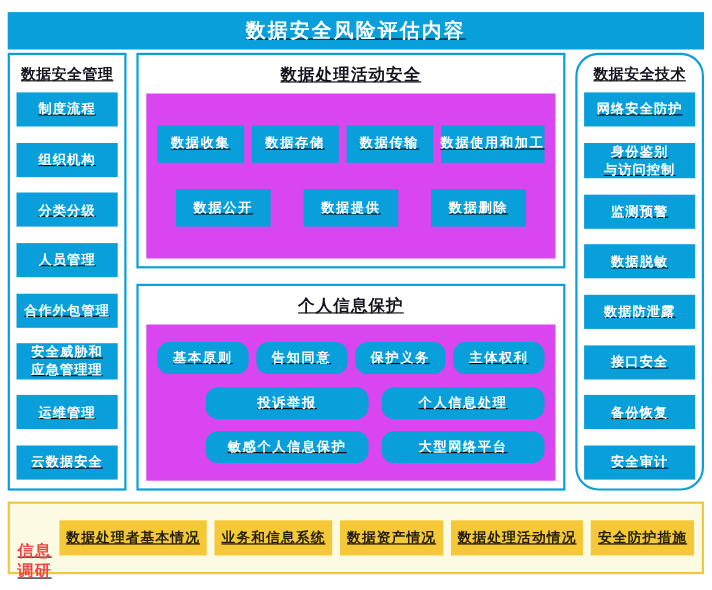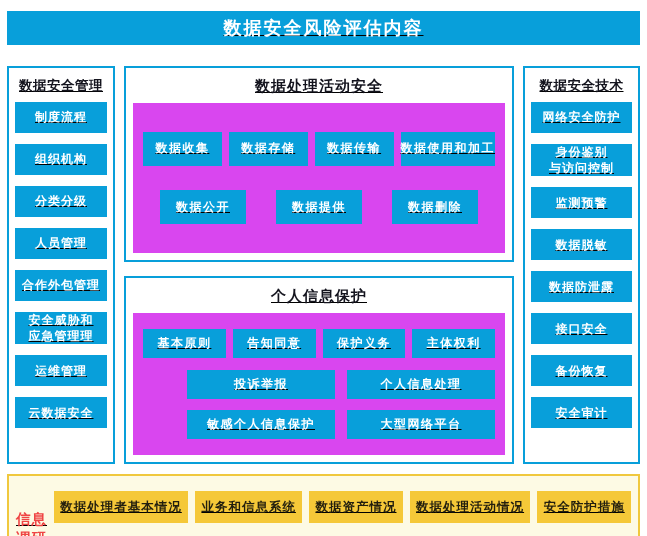--- a/index.html
+++ b/index.html
@@ -7,32 +7,32 @@
     width:647px; height:536px; box-sizing:border-box;
     background:#ffffff; padding:11px 7px 6px 7px;
     font-family:"Liberation Sans", sans-serif;
     position:relative; overflow:hidden;text-decoration:underline;
   }
   .banner {
     height:34px; background:#089fda; color:#ffffff;
     font-weight:bold; font-size:18px; letter-spacing:2px;
     display:flex; align-items:center; justify-content:center;
   }
-  .cols { display:flex; gap:9px; margin-top:21px; height:398px; }
+  .cols { display:flex; gap:9px; margin-top:3px; height:398px; }
   .side-box {
     border:2px solid #089fda; background:#ffffff; box-sizing:border-box;
     display:flex; flex-direction:column; padding:7px 6px 8px 6px; flex:none;
   }
   .side-box.left  { width:108px; }
-  .side-box.right { width:117px; }
+  .side-box.right { width:117px;border-radius:21px; }
   .side-title {
     color:#14141e; font-weight:bold; font-size:13.5px; text-align:center;
     letter-spacing:0.5px; margin:2px 0 7px 0; white-space:nowrap;
   }
-  .side-items { flex:1; display:flex; flex-direction:column; gap:11px; }
+  .side-items { flex:1; display:flex; flex-direction:column; justify-content:space-between; gap:11px; }
   .side-item {
     background:#089fda; color:#ffffff; font-weight:bold; font-size:12px;
     letter-spacing:1px; text-align:center; line-height:1.35;
     display:flex; align-items:center; justify-content:center;
     min-height:31px; white-space:pre-line;
   }
   .center { flex:1 1 auto; display:flex; flex-direction:column; gap:14px; min-width:0; }
   .center-box {
     border:2px solid #089fda; background:#ffffff; box-sizing:border-box;
     display:flex; flex-direction:column;
@@ -49,21 +49,21 @@
   }
   .row4 { display:grid; grid-template-columns:1fr 1fr 1fr 1.14fr; gap:7px; }
   .row3 { display:flex; justify-content:center; gap:30px; }
   .row3 .btn { width:86px; flex:none; }
   .row2 { display:grid; grid-template-columns:1fr 1fr; gap:12px;padding-left:44px; }
   .btn {
     background:#089fda; color:#ffffff; font-weight:bold; font-size:12px;
     letter-spacing:1.5px; height:34px; white-space:nowrap;
     display:flex; align-items:center; justify-content:center;
   }
-  .center-box.bottom .btn { height:29px; }
+  .center-box.bottom .btn { height:29px;border-radius:11px; }
   .survey {
     margin-top:10px; height:66px; box-sizing:border-box;
     background:#fdfae4; border:2px solid #f0c83e;
     display:flex; align-items:center; padding:0 7px; gap:7px;
   }
   .survey-label {
     color:#ef4444; font-weight:bold; font-size:14.5px; letter-spacing:1px;
     line-height:1.3; white-space:pre-line; flex:none;margin-top:44px;
   }
   .badge {

